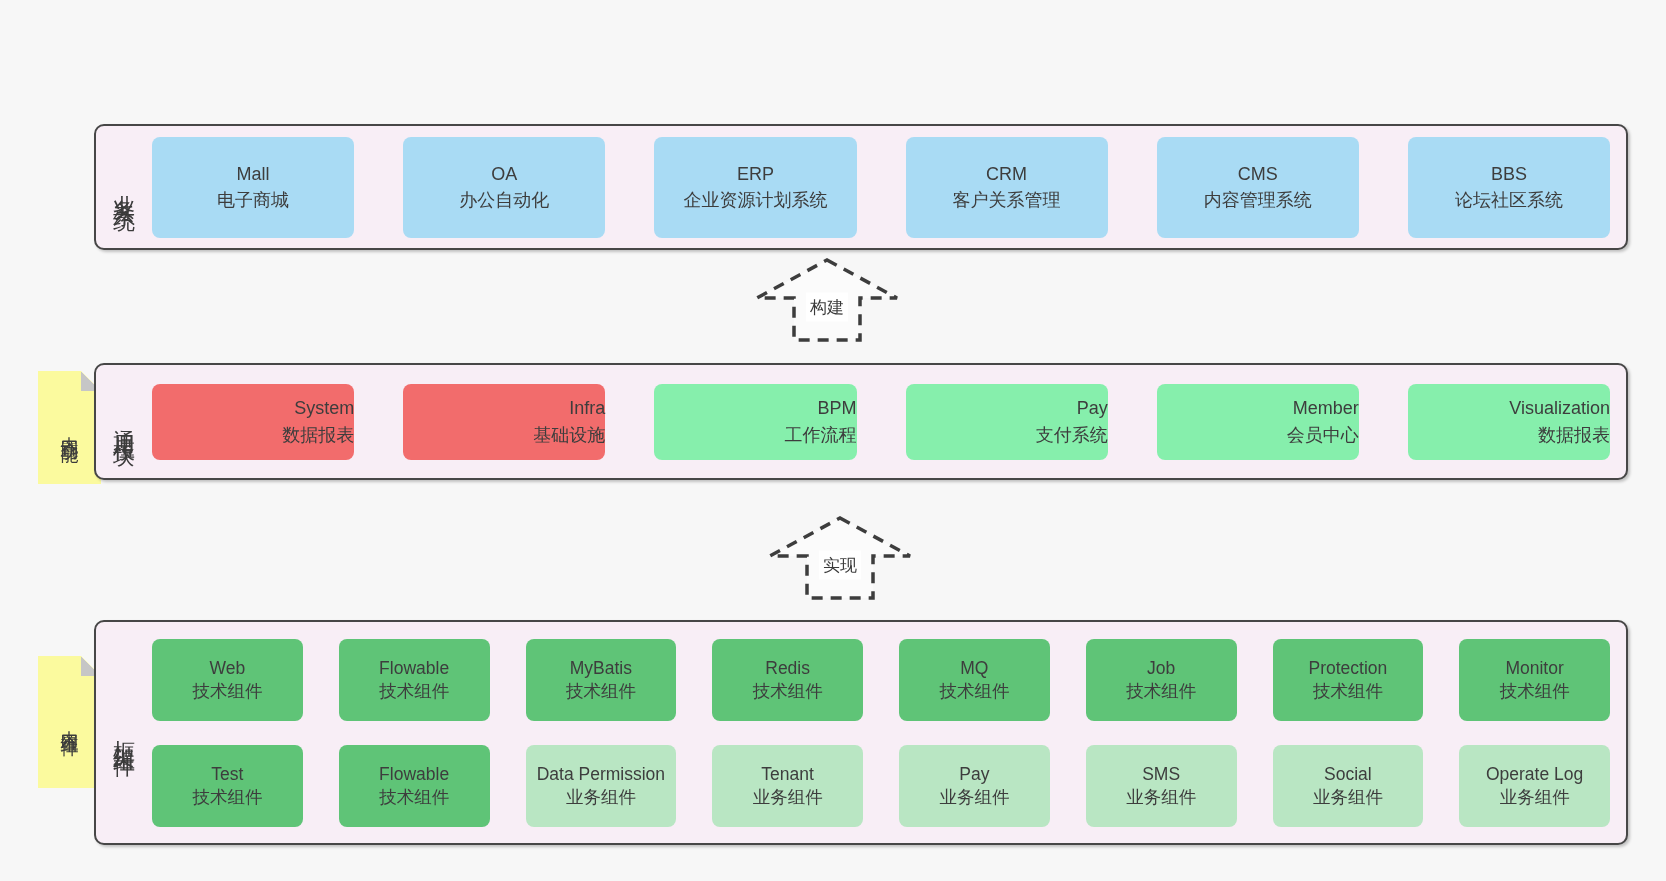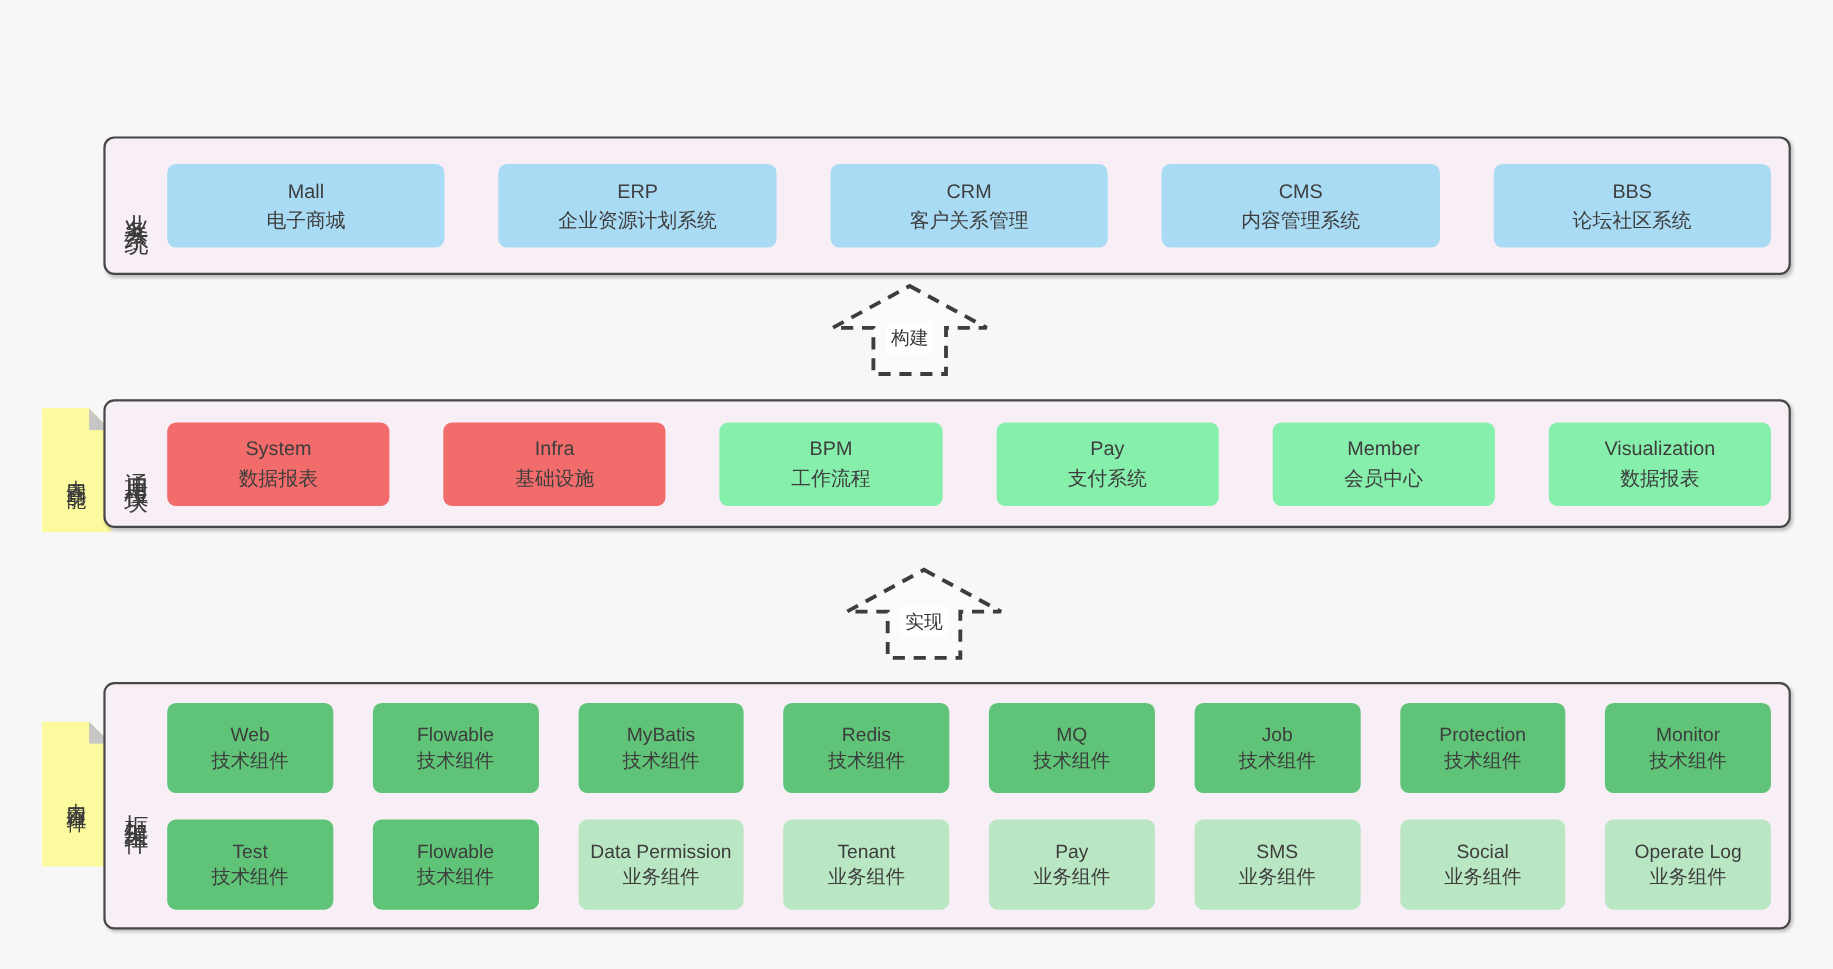--- a/index.html
+++ b/index.html
@@ -26,22 +26,22 @@
     writing-mode:vertical-rl;text-orientation:upright;
     font-size:22px;letter-spacing:5px;color:#3b3b3b;
   }
   
   .boxes{flex:1;display:flex;gap:49px;padding-right:16px;}
   .box{
     border-radius:8px;display:flex;flex-direction:column;
     align-items:center;justify-content:center;text-align:center;
     font-size:18px;line-height:1.45;color:#3d3d3d;
   }
-  .boxes .box{flex:1;height:76px;}
-  #panel-modules .boxes .box{height:76px;}
+  .boxes .box{flex:1;height:101px;}
+  #panel-modules .boxes .box{height:76px;align-items:flex-end;}
   .blue{background:#a9dbf4;}
   .red{background:#f26c6c;}
   .pink{background:#86efac;}
   .green{background:#5fc477;}
   .lightgreen{background:#b9e6c3;}
   
   .comp-rows{flex:1;display:flex;flex-direction:column;gap:24px;padding-right:16px;}
   .comp-row{display:flex;gap:36px;}
   .comp-row .box{flex:1;height:82px;font-size:17.5px;line-height:1.28;}
   .comp-row .box .en{padding:0 4px;}
@@ -77,20 +77,24 @@
 <div class="panel" id="panel-business">
   <div class="panel-label">
     <span>业务系统</span>
   </div>
   <div class="boxes">
     <div class="box blue">
       <span class="en">Mall</span>
       <span class="zh">电子商城</span>
     </div>
     <div class="box blue">
+      <span class="en">OA</span>
+      <span class="zh">办公自动化</span>
+    </div>
+    <div class="box blue">
       <span class="en">ERP</span>
       <span class="zh">企业资源计划系统</span>
     </div>
     <div class="box blue">
       <span class="en">CRM</span>
       <span class="zh">客户关系管理</span>
     </div>
     <div class="box blue">
       <span class="en">CMS</span>
       <span class="zh">内容管理系统</span>

